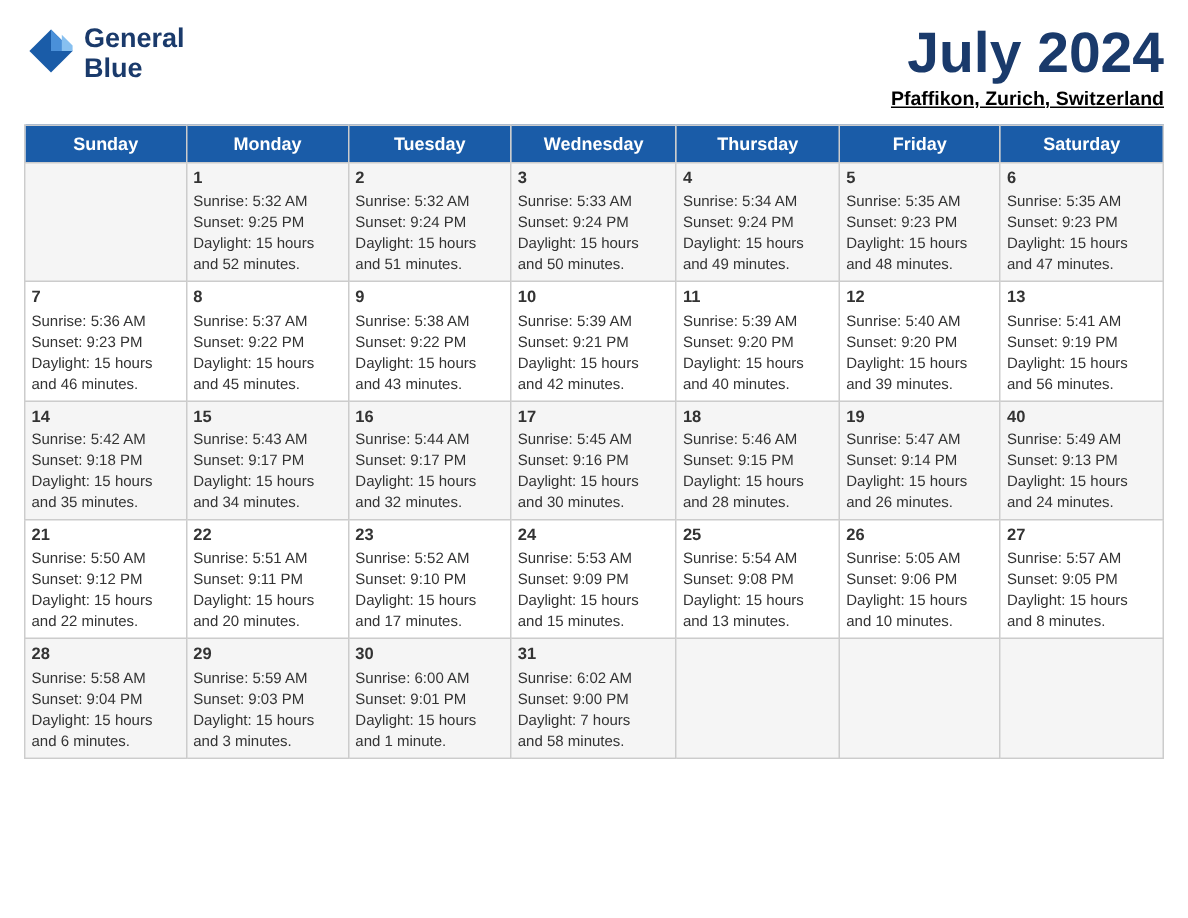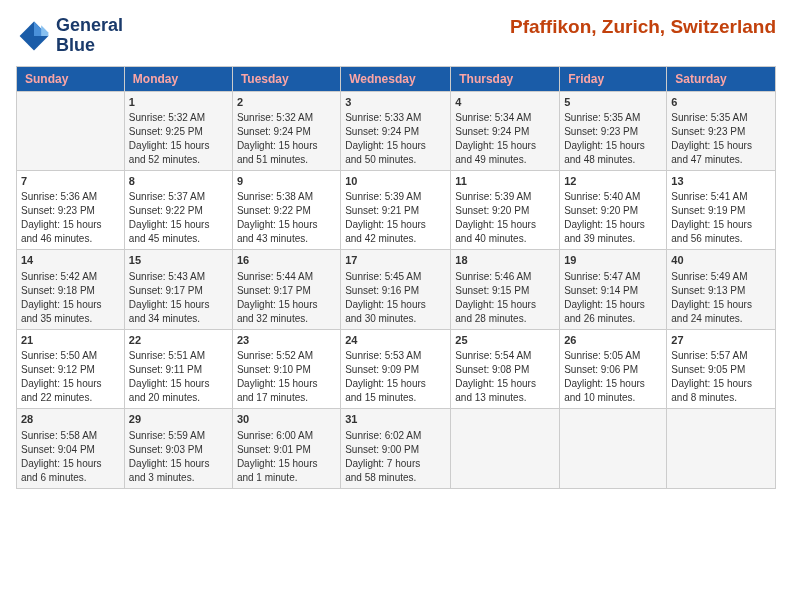--- a/index.html
+++ b/index.html
@@ -15,21 +15,20 @@
       padding: 16px 16px 10px 16px;
     }
     .header {
       display: flex;
       justify-content: space-between;
       align-items: flex-start;
       margin-bottom: 10px;
     }
     .logo {
       display: flex;
-      align-items: center;
     }
     .logo-text {
       font-size: 18px;
       font-weight: bold;
       color: #1a3a6b;
       line-height: 1.1;
     }
     .logo-icon {
       width: 36px;
       height: 36px;
@@ -38,34 +37,35 @@
     .title-block {
       text-align: right;
     }
     .month-title {
       font-size: 38px;
       font-weight: bold;
       color: #1a3a6b;
       line-height: 1.1;
     }
     .location {
-      font-size: 19px;
-      color: #c2410c;
-      font-weight: bold;
+      font-size: 13px;
+      color: #000000;
+      font-weight: bold;
+      text-decoration: underline;
     }
     table {
       width: 100%;
       border-collapse: collapse;
       font-size: 10.5px;
     }
     thead th {
       background-color: #1a5ca8;
-      color: #fca5a5;
+      color: #ffffff;
       padding: 5px 8px;
-      text-align: left;
+      text-align: center;
       font-size: 12px;
       font-weight: bold;
       border: 1px solid #ccc;
     }
     tbody td {
       border: 1px solid #ccc;
       vertical-align: top;
       padding: 3px 4px;
       height: 78px;
       width: 113px;
@@ -98,20 +98,21 @@
         <polygon points="20,4 36,20 20,36 4,20" fill="#1a5ca8"></polygon>
         <polygon points="20,4 36,20 20,20" fill="#4a90d9"></polygon>
         <polygon points="28,8 36,16 36,20 28,20" fill="#87c0f0"></polygon>
       </svg>
       <div class="logo-text">
         <span>General</span><br>
         <span>Blue</span>
       </div>
     </div>
     <div class="title-block">
+      <div class="month-title">July 2024</div>
       <div class="location">Pfaffikon, Zurich, Switzerland</div>
     </div>
   </div>
 
   <table>
     <thead>
       <tr>
         <th>Sunday</th>
         <th>Monday</th>
         <th>Tuesday</th>

